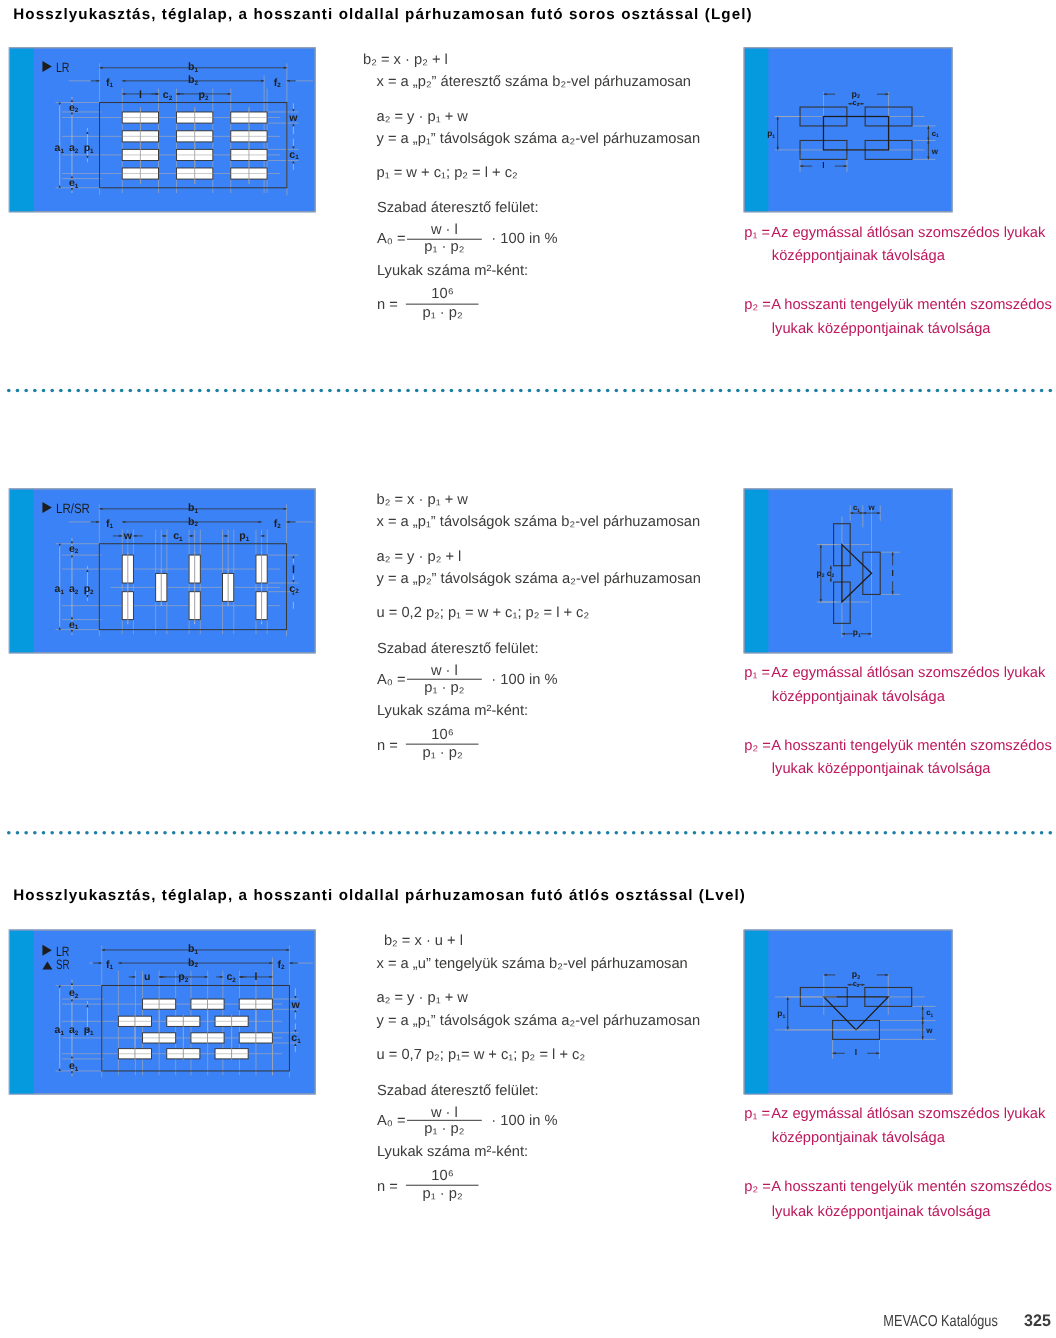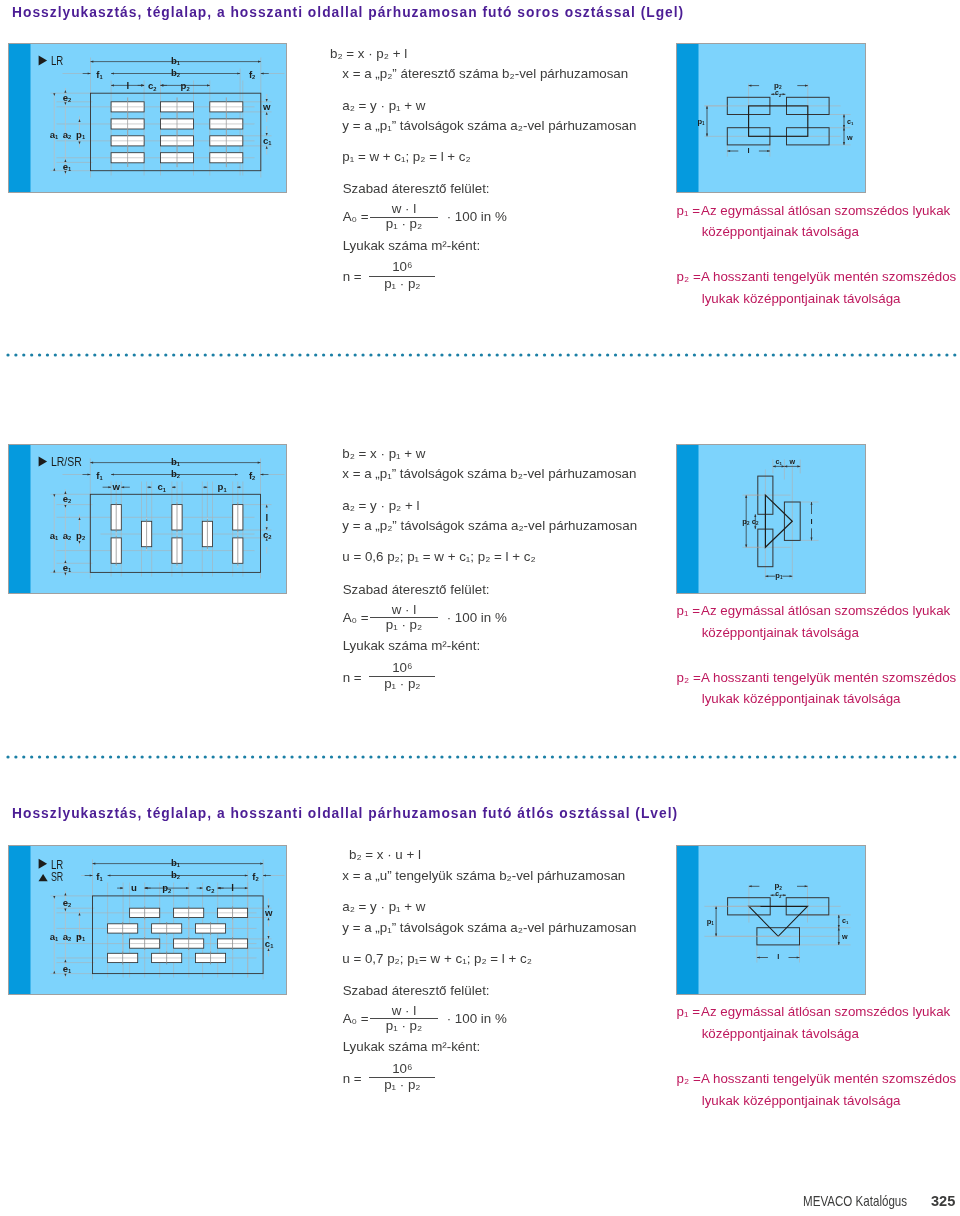--- a/index.html
+++ b/index.html
@@ -1,21 +1,21 @@
 <!DOCTYPE html>
 <html><head>
 <meta charset="utf-8">
 <style>
 html,body{margin:0;padding:0;background:#fff;}
 body{width:960px;height:1216px;font-family:"Liberation Sans",sans-serif;color:#3c3c3b;}
 .page{position:relative;width:960px;height:1216px;overflow:hidden;background:#fff;}
 .sect-title{position:absolute;left:12px;font-weight:bold;font-size:13.8px;letter-spacing:1px;
-  color:#4c1d95;white-space:nowrap;line-height:1;}
+  color:#000000;white-space:nowrap;line-height:1;}
 .dots{position:absolute;left:6px;width:958px;height:4px;line-height:0;font-size:0;}
-.imgbox{position:absolute;border:1px solid #a0a0a0;box-sizing:border-box;background:#7dd3fc;}
+.imgbox{position:absolute;border:1px solid #a0a0a0;box-sizing:border-box;background:#3b82f6;}
 .imgbox svg{display:block;}
 .fx{position:absolute;font-size:13.35px;color:#3c3c3b;white-space:nowrap;line-height:1;}
 .frac{position:absolute;font-size:13.35px;color:#3c3c3b;line-height:1;}
 .frac span{position:absolute;white-space:nowrap;}
 .frac .lhs{left:0;top:0;}
 .frac .num{text-align:center;}
 .frac .bar{height:1px;background:#4a4a4a;}
 .frac .den{text-align:center;}
 .lg{position:absolute;font-size:13.35px;color:#be185d;white-space:nowrap;line-height:1;}
 .footer-brand{position:absolute;font-size:14.4px;font-weight:normal;color:#3c3c3b;line-height:1;
@@ -371,21 +371,21 @@
 <path d="M88.40 131.20 L91.20 130.15 L91.20 132.25 z" fill="#333333"></path>
 <line x1="105.30" y1="131.20" x2="115.30" y2="131.20" stroke="#333333" stroke-width="0.75"></line>
 <path d="M115.30 131.20 L112.50 130.15 L112.50 132.25 z" fill="#333333"></path>
 <text x="101.9" y="132.7" font-size="7.6" font-weight="bold" text-anchor="middle" fill="#1d1d1b">p<tspan font-size="4.56" dy="1.4">1</tspan></text>
       </svg>
     </div>
 <div class="fx" style="left:342.3px;top:447.0px">b₂ = x · p₁ + w</div>
 <div class="fx" style="left:342.3px;top:467.3px">x = a „p₁” távolságok száma b₂-vel párhuzamosan</div>
 <div class="fx" style="left:342.3px;top:499.1px">a₂ = y · p₂ + l</div>
 <div class="fx" style="left:342.3px;top:519.2px">y = a „p₂” távolságok száma a₂-vel párhuzamosan</div>
-<div class="fx" style="left:342.3px;top:550.2px">u = 0,6 p₂; p₁ = w + c₁;  p₂ = l + c₂</div>
+<div class="fx" style="left:342.3px;top:550.2px">u = 0,2 p₂; p₁ = w + c₁;  p₂ = l + c₂</div>
 <div class="fx" style="left:342.7px;top:582.7px">Szabad áteresztő felület:</div>
 <div class="frac" style="left:342.7px;top:610.9px">
       <span class="lhs">A₀ =</span>
       <span class="num" style="left:27.3px;top:-8.0px;width:68.0px">w · l</span>
       <span class="bar" style="left:27.3px;top:6.2px;width:68.0px"></span>
       <span class="den" style="left:27.3px;top:7.0px;width:68.0px">p₁ · p₂</span>
       <span class="tail" style="left:104.0px;top:0px">· 100 in %</span>
     </div>
 <div class="fx" style="left:342.7px;top:639.0px">Lyukak száma m²-ként:</div>
 <div class="frac" style="left:342.7px;top:670.9px">

